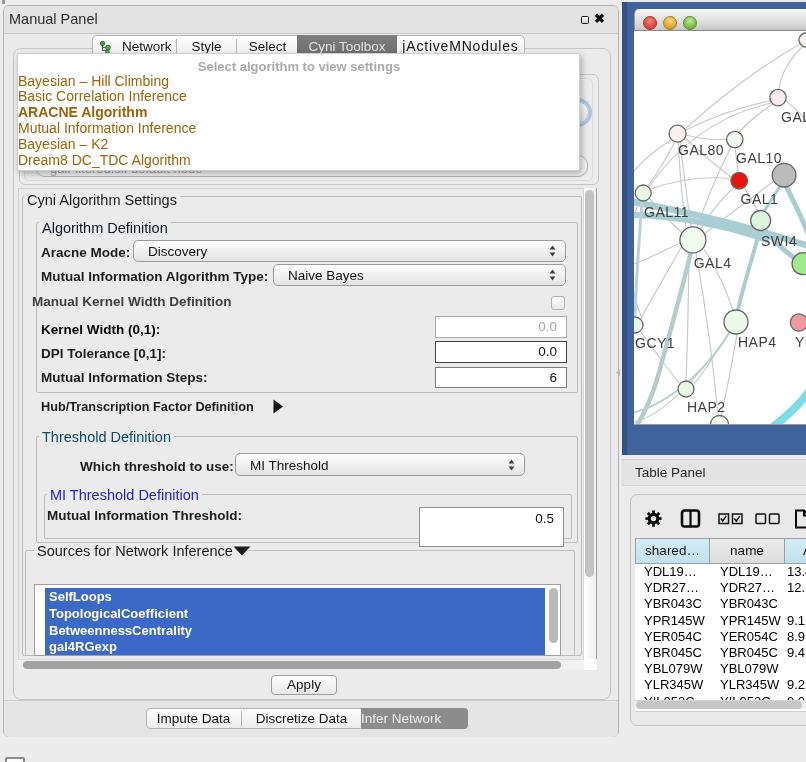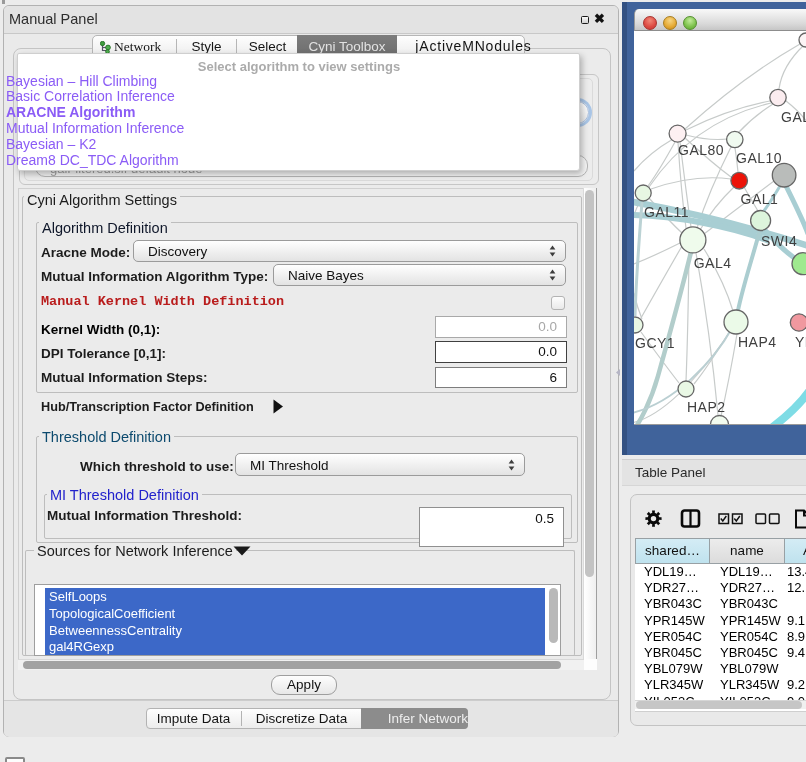--- a/index.html
+++ b/index.html
@@ -35,28 +35,28 @@
 
 <div class="abs" style="left:92px;top:35px;width:433px;height:23px;background:linear-gradient(#fefefe,#ececec);border:1px solid #b6b6b6;border-radius:5px;box-sizing:border-box;"></div>
 <div class="abs" style="left:97px;top:35px;width:84px;height:23px;line-height:23px;font-size:13.5px;color:#141414;">
   <svg class="abs" style="left:3px;top:6px;" width="12" height="13" viewBox="0 0 12 13">
     <path d="M2.5 3.5 L2.5 9.5 L6 9.5" fill="none" stroke="#556" stroke-width="1.2"></path>
     <path d="M2.5 6.5 L7 6.5" fill="none" stroke="#556" stroke-width="1.2"></path>
     <circle cx="2.5" cy="2.5" r="2.2" fill="#3f9e3f" stroke="#1e6b1e" stroke-width="0.8"></circle>
     <circle cx="8" cy="6.5" r="2.4" fill="#4fae4f" stroke="#1e6b1e" stroke-width="0.8"></circle>
     <circle cx="7.5" cy="10.6" r="1.9" fill="#4fae4f" stroke="#1e6b1e" stroke-width="0.8"></circle>
   </svg>
-  <span style="margin-left:17px;font-family:Liberation Serif, serif;">Network</span>
+  <span style="margin-left:25px;">Network</span>
 </div>
 <div class="abs" style="left:176px;top:39px;width:1px;height:15px;background:#b6b6b6;"></div>
 <div class="abs" style="left:177px;top:35px;width:59px;height:23px;line-height:23px;text-align:center;font-size:13.5px;color:#141414;">Style</div>
 <div class="abs" style="left:236px;top:39px;width:1px;height:15px;background:#b6b6b6;"></div>
 <div class="abs" style="left:238px;top:35px;width:59px;height:23px;line-height:23px;text-align:center;font-size:13.5px;color:#141414;">Select</div>
 <div class="abs" style="left:297px;top:35px;width:100px;height:23px;line-height:23px;text-align:center;font-size:13.5px;color:#e2e2e2;background:linear-gradient(#7d7d7d,#6c6c6c);">Cyni Toolbox</div>
-<div class="abs" style="left:397px;top:35px;width:127px;height:23px;line-height:23px;text-align:center;font-size:14px;letter-spacing:0.8px;color:#141414;padding-left:13px;">jActiveMNodules</div>
+<div class="abs" style="left:397px;top:35px;width:127px;height:23px;line-height:23px;text-align:center;font-size:14px;letter-spacing:0.8px;color:#141414;">jActiveMNodules</div>
 
 <div class="abs" style="left:18px;top:188px;width:579px;height:482px;border-top:1px solid #d0d0d0;border-left:1px solid #d0d0d0;box-sizing:border-box;"></div>
 
 <div class="abs etch" style="left:22px;top:196px;width:558px;height:458px;"></div>
 <div class="abs glabel" style="left:24px;top:192px;color:#1c1c1c;">Cyni Algorithm Settings</div>
 
 <div class="abs etch" style="left:36px;top:222px;width:540px;height:169px;"></div>
 <div class="abs glabel" style="left:39px;top:220px;color:#0f172a;">Algorithm Definition</div>
 
 <div class="abs lbl b" style="left:41px;top:245px;">Aracne Mode:</div>
@@ -70,21 +70,21 @@
 
 <div class="abs lbl b" style="left:41px;top:269px;">Mutual Information Algorithm Type:</div>
 <div class="abs combo" style="left:273px;top:264px;width:293px;height:22px;">
     <span class="ctext">Naive Bayes</span>
   <svg class="spin" viewBox="0 0 9 14" width="7" height="12">
       <path d="M4.5 0 L8.2 5.2 L0.8 5.2 Z" fill="#3d3d3d"></path>
       <path d="M4.5 14 L8.2 8.8 L0.8 8.8 Z" fill="#3d3d3d"></path>
     </svg>
   </div>
 
-<div class="abs lbl b" style="left:41px;top:294px;color:#b91c1c;font-family:Liberation Mono, monospace;">Manual Kernel Width Definition</div>
+<div class="abs lbl b" style="left:32px;top:294px;color:#404040;">Manual Kernel Width Definition</div>
 <div class="abs" style="left:551px;top:296px;width:14px;height:14px;border:1px solid #b3b3b3;border-radius:3px;background:linear-gradient(#fdfdfd,#e9e9e9);box-sizing:border-box;"></div>
 
 <div class="abs lbl b" style="left:41px;top:322px;color:#000000;">Kernel Width (0,1):</div>
 <div class="abs field" style="left:435px;top:316px;width:132px;height:22px;color:#a8a8a8;">0.0</div>
 
 <div class="abs lbl b" style="left:41px;top:346px;">DPI Tolerance [0,1]:</div>
 <div class="abs field" style="left:435px;top:341px;width:132px;height:22px;border:1.5px solid #404040;">0.0</div>
 
 <div class="abs lbl b" style="left:41px;top:370px;">Mutual Information Steps:</div>
 <div class="abs field" style="left:435px;top:367px;width:132px;height:21px;border:1px solid #7d7d7d;">6</div>
@@ -115,46 +115,46 @@
 <div class="abs etch" style="left:25px;top:550px;width:548px;height:105px;border-bottom:none;"></div>
 <div class="abs glabel" style="left:34px;top:543px;color:#1c1c1c;">Sources for Network Inference</div>
 <svg class="abs" style="left:233px;top:546px;" width="18" height="10" viewBox="0 0 18 10">
     <path d="M0.5 0.5 L17.5 0.5 L9 9.5 Z" fill="#1a1a1a"></path>
   </svg>
 
 <div class="abs lbl b" style="left:35px;top:587px;">Data Attributes</div>
 
 <div class="abs" style="left:34px;top:584px;width:527px;height:72px;background:#fff;border:1px solid #9e9e9e;box-sizing:border-box;"></div>
 <div class="abs" style="left:45px;top:588px;width:500px;height:67px;background:#3c68c8;"></div>
-<div class="abs" style="left:49px;top:589px;font-size:13px;color:#fff;line-height:16.8px;white-space:nowrap;">SelfLoops<br>TopologicalCoefficient<br>BetweennessCentrality<br>gal4RGexp</div>
+<div class="abs" style="left:49px;top:589px;font-size:13px;color:#fff;line-height:16.8px;white-space:nowrap;font-weight:bold;">SelfLoops<br>TopologicalCoefficient<br>BetweennessCentrality<br>gal4RGexp</div>
 <div class="abs" style="left:549px;top:588px;width:9px;height:55px;background:#b9b9b9;border-radius:4.5px;"></div>
 
 <div class="abs" style="left:18px;top:659px;width:579px;height:11px;background:#f1f1f1;border-top:1px solid #d8d8d8;box-sizing:border-box;"></div>
 <div class="abs" style="left:23px;top:660.5px;width:538px;height:8.5px;background:#a2a2a2;border-radius:4px;"></div>
 
 <div class="abs" style="left:584px;top:658px;width:13px;height:12px;background:#fdfdfd;"></div>
 
 <div class="abs" style="left:583px;top:188px;width:14px;height:471px;background:linear-gradient(to right,#ffffff,#efefef);border-left:1px solid #dadada;border-right:1px solid #9f9f9f;box-sizing:border-box;"></div>
 <div class="abs" style="left:584.5px;top:190px;width:9px;height:387px;background:#c3c3c3;border-radius:4.5px;"></div>
 
-<div class="abs" style="left:271px;top:675px;width:66px;height:20px;background:linear-gradient(#fdfdfd,#e7e7e7);border:1px solid #9e9e9e;border-radius:9px;box-sizing:border-box;text-align:center;line-height:18px;font-size:13.5px;color:#111;">Apply</div>
+<div class="abs" style="left:271px;top:675px;width:66px;height:20px;background:linear-gradient(#fdfdfd,#e7e7e7);border:1px solid #9e9e9e;border-radius:4px;box-sizing:border-box;text-align:center;line-height:18px;font-size:13.5px;color:#111;">Apply</div>
 
 <div class="abs" style="left:4px;top:700px;width:614px;height:36px;background:#e5e5e5;border-top:1px solid #cccccc;border-radius:0 0 5px 5px;"></div>
 
 <div class="abs" style="left:146px;top:708px;width:322px;height:21px;background:linear-gradient(#fefefe,#ececec);border:1px solid #b3b3b3;border-radius:4px;box-sizing:border-box;"></div>
 <div class="abs" style="left:146px;top:708px;width:95px;height:21px;line-height:21px;text-align:center;font-size:13.5px;color:#141414;">Impute Data</div>
 <div class="abs" style="left:241px;top:711px;width:1px;height:15px;background:#b3b3b3;"></div>
 <div class="abs" style="left:242px;top:708px;width:119px;height:21px;line-height:21px;text-align:center;font-size:13.5px;color:#141414;">Discretize Data</div>
-<div class="abs" style="left:361px;top:708px;width:107px;height:21px;line-height:21px;text-align:right;font-size:13.5px;color:#ededed;background:#8c8c8c;border-radius:0 4px 4px 0;">Infer Network</div>
+<div class="abs" style="left:361px;top:708px;width:107px;height:21px;line-height:21px;text-align:left;font-size:13.5px;color:#ededed;background:#8c8c8c;border-radius:0 4px 4px 0;">Infer Network</div>
 
 <div class="abs" style="left:5px;top:757px;width:20px;height:16px;background:#fdfdfd;border:2px solid #8a8a8a;border-radius:2px;box-sizing:border-box;"></div>
 
 <div class="abs" style="left:17px;top:53px;width:563px;height:118px;background:#fff;border:1px solid #cfcfcf;border-radius:2px 2px 3px 3px;box-shadow:2px 3px 6px rgba(0,0,0,0.28);box-sizing:border-box;"></div>
 <div class="abs" style="left:17px;top:59px;width:564px;text-align:center;font-size:13px;font-weight:bold;color:#ababab;">Select algorithm to view settings</div>
-<div class="abs" style="left:6px;top:73.5px;font-size:14px;color:#8b5cf6;line-height:15.95px;white-space:nowrap;">Bayesian – Hill Climbing<br>Basic Correlation Inference<br><span class="b">ARACNE Algorithm</span><br>Mutual Information Inference<br>Bayesian – K2<br>Dream8 DC_TDC Algorithm</div>
+<div class="abs" style="left:18px;top:73.5px;font-size:14px;color:#a16207;line-height:15.95px;white-space:nowrap;">Bayesian – Hill Climbing<br>Basic Correlation Inference<br><span class="b">ARACNE Algorithm</span><br>Mutual Information Inference<br>Bayesian – K2<br>Dream8 DC_TDC Algorithm</div>
 
 <div class="abs" style="left:622px;top:2px;width:184px;height:453px;background:#40639b;"></div>
 <div class="abs" style="left:622px;top:2px;width:5px;height:453px;background:#335182;"></div>
 
 <div class="abs" style="left:634px;top:9px;width:172px;height:22px;background:linear-gradient(#f9f9f9,#d9d9d9 70%,#c6c6c6);border-bottom:1px solid #8d8d8d;border-radius:5px 0 0 0;border-left:1px solid #999;box-sizing:border-box;"></div>
 <div class="abs" style="left:643px;top:16px;width:12px;height:12px;border-radius:50%;background:radial-gradient(circle at 50% 30%,#f08878,#dd4a42 60%,#c33a34);border:0.5px solid #a8322e;"></div>
 <div class="abs" style="left:663px;top:16px;width:12px;height:12px;border-radius:50%;background:radial-gradient(circle at 50% 30%,#f6d583,#e5a933 60%,#c5861f);border:0.5px solid #a87d1e;"></div>
 <div class="abs" style="left:682.5px;top:16px;width:12px;height:12px;border-radius:50%;background:radial-gradient(circle at 50% 30%,#c2eb9a,#7cc14b 60%,#5fa332);border:0.5px solid #548f2e;"></div>
 
 <div class="abs" style="left:634px;top:31px;width:172px;height:393px;background:#fff;border-bottom:1px solid #9a9a9a;box-sizing:content-box;overflow:hidden;">

